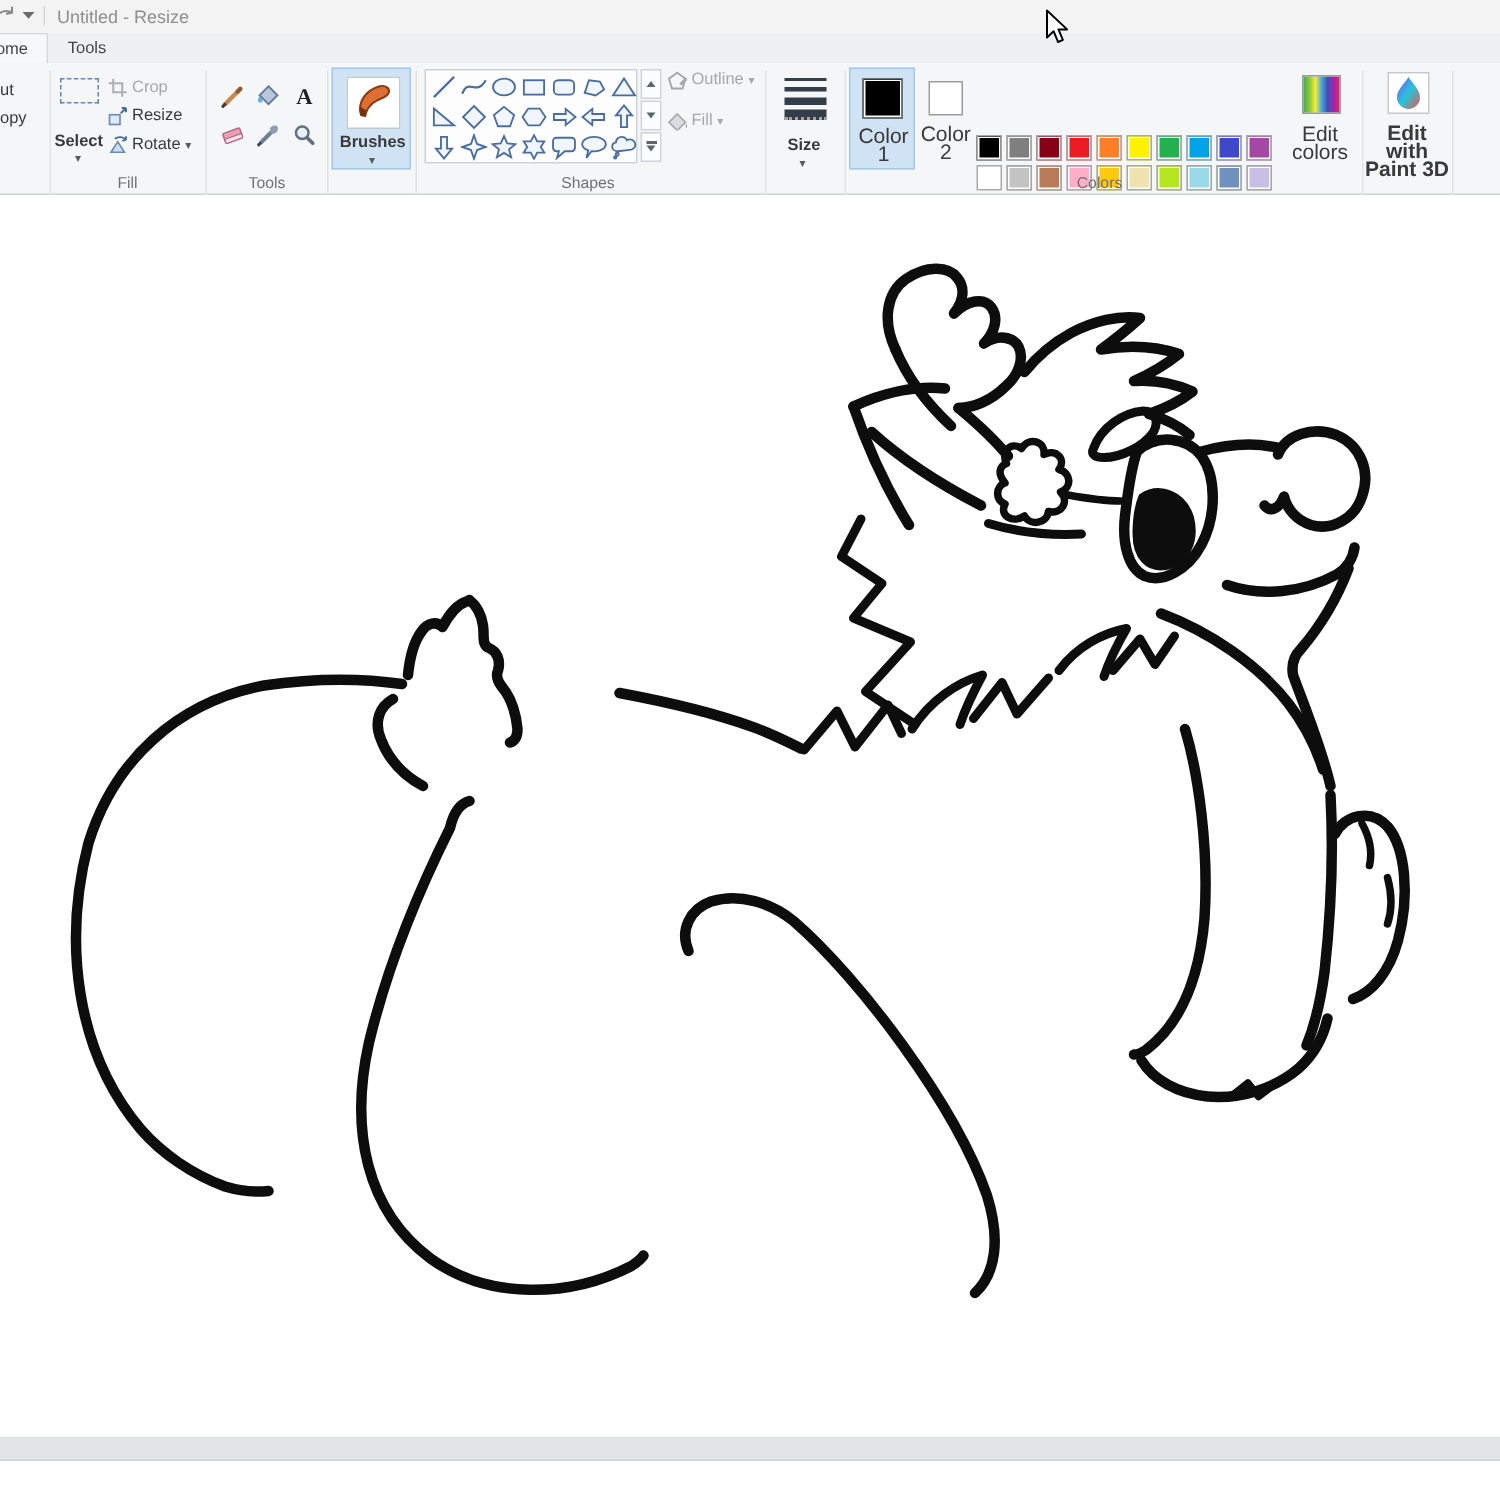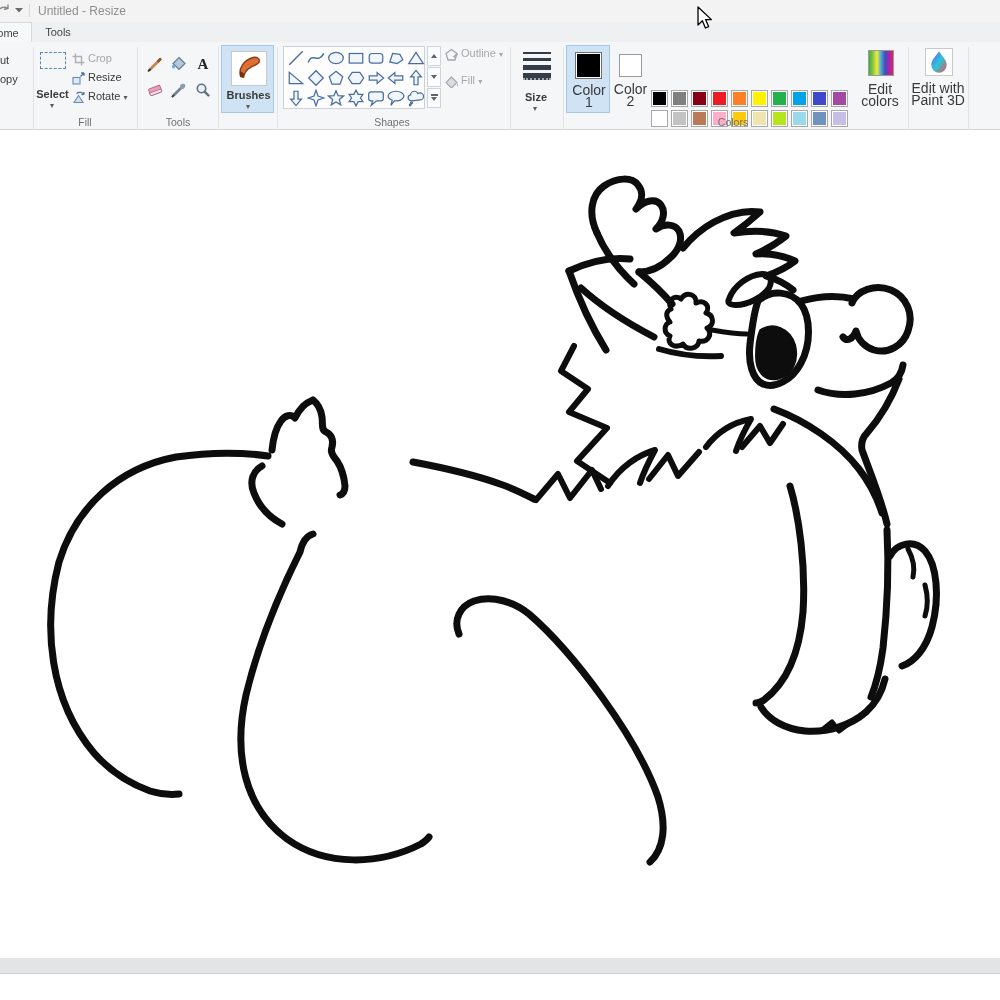--- a/index.html
+++ b/index.html
@@ -329,21 +329,21 @@
       </div>
     <div class="bigbtn" style="left:856px;top:3px;width:48px;height:68px;">
       <div class="abs" style="left:12px;top:5px;width:24px;height:24px;border:1px solid #9a9a9a;background:linear-gradient(90deg,#3fae49,#8bc63e,#f5ec33,#4aa8de,#3f51b5,#9c27b0,#e91e63);"></div>
       <div class="abs two-line" style="left:0;top:38px;width:48px;">
         <div>Edit</div>
         <div>colors</div>
       </div>
     </div>
     <div class="glabel" style="left:650px;width:166px;">Colors</div>
 
-    <div class="bigbtn" style="left:910px;top:2px;width:56px;height:70px;">
+    <div class="bigbtn" style="left:910px;top:2px;width:56px;height:70px;font-weight:bold;">
       <div class="abs" style="left:15px;top:4px;width:26px;height:26px;background:#fff;border:1px solid #c9c9c9;">
         <svg width="26" height="26" viewBox="0 0 22 22">
             <defs>
               <linearGradient id="p3d" x1="0" y1="0" x2="1" y2="1">
                 <stop offset="0" stop-color="#7c4dff"></stop>
                 <stop offset="0.5" stop-color="#26c6da"></stop>
                 <stop offset="1" stop-color="#ef5350"></stop>
               </linearGradient>
             </defs>
             <path d="M11,2 C14,6.5 17.5,9.5 17.5,13.5 A6.5,6.5 0 1,1 4.5,13.5 C4.5,9.5 8,6.5 11,2 Z" fill="url(#p3d)"></path>

